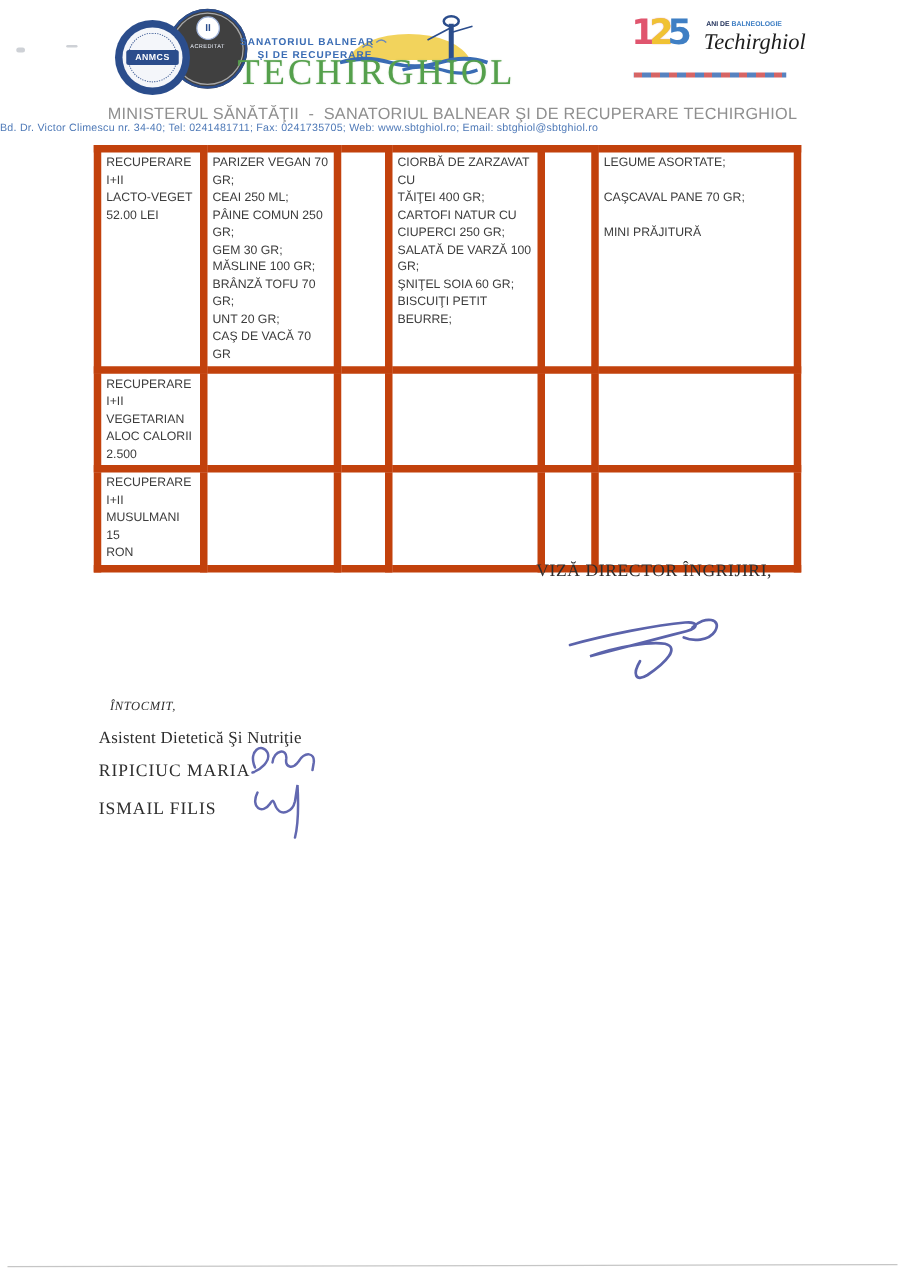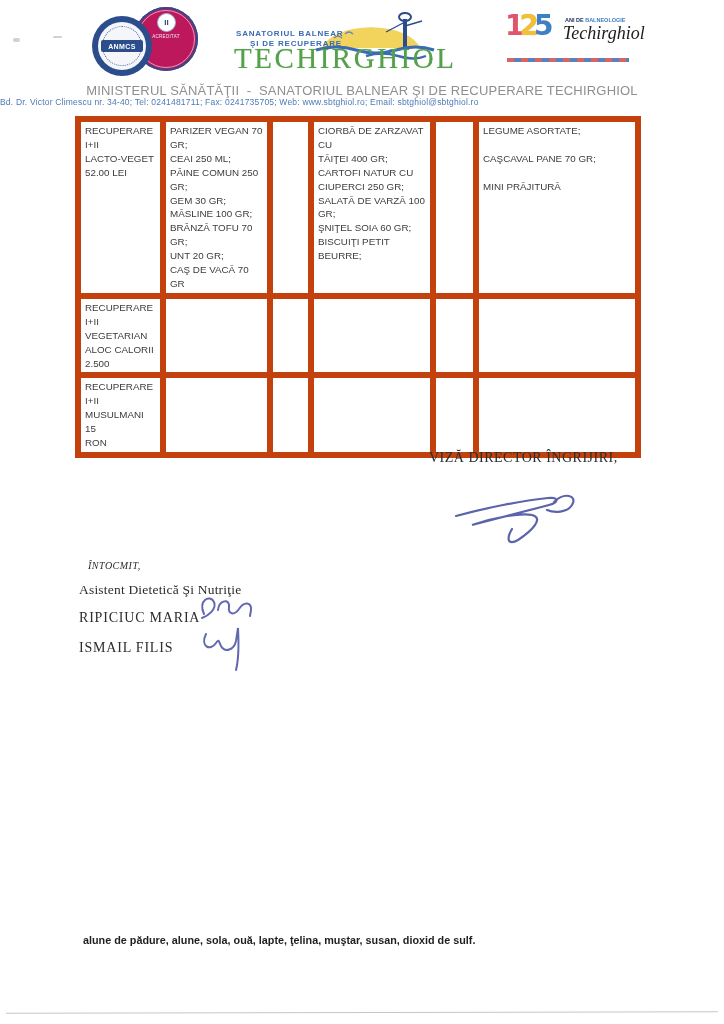--- a/index.html
+++ b/index.html
@@ -12,39 +12,39 @@
   
   .speck { position:absolute; background:#b9bec4; border-radius:2px; opacity:.7; }
   .speck.s1 { left:13px; top:38px; width:7px; height:4px; }
   .speck.s2 { left:53px; top:36px; width:9px; height:2px; }
   .page-edge-line { position:absolute; left:6px; top:1012px; width:712px; height:1px;
     background:#c6c6c6; transform:rotate(-0.12deg); }
 
   
   .logo-anmcs { position:absolute; left:92px; top:4px; width:100px; height:74px; }
   .anmcs-right { position:absolute; left:42px; top:3px; width:64px; height:64px;
-    border-radius:50%; background:#be185d; box-shadow:inset 0 0 0 2px #2b4d8c; }
+    border-radius:50%; background:#404040; box-shadow:inset 0 0 0 2px #2b4d8c; }
   .anmcs-right .inner-ring { position:absolute; left:3px; top:3px; right:3px; bottom:3px;
     border-radius:50%; border:1px solid rgba(255,255,255,.55); }
   .anmcs-badge { position:absolute; left:23px; top:6px; width:17px; height:17px; border-radius:50%;
     background:#fff; border:1px solid #9fb2d8; color:#2b4d8c; font-size:8px; font-weight:bold;
     display:flex; align-items:center; justify-content:center; }
   .anmcs-accredit { position:absolute; left:0; top:27px; width:64px; text-align:center;
     color:#e8edf7; font-size:4.5px; letter-spacing:.3px; }
   .anmcs-left { position:absolute; left:0; top:12px; width:60px; height:60px; border-radius:50%;
     background:#2b4d8c; }
   .anmcs-left .white { position:absolute; left:6px; top:6px; right:6px; bottom:6px;
     border-radius:50%; background:#f4f6fa; }
   .anmcs-left .dotring { position:absolute; left:10px; top:10px; right:10px; bottom:10px;
     border-radius:50%; border:1px dotted #2b4d8c; opacity:.8; }
   .anmcs-banner { position:absolute; left:9px; top:24px; width:42px; height:12px;
     background:#2b4d8c; border-radius:2px; color:#fff; font-size:7px; font-weight:bold;
     display:flex; align-items:center; justify-content:center; letter-spacing:.4px; }
 
-  .logo-sanat { position:absolute; left:190px; top:8px; width:210px; height:72px;margin-left:44px; }
+  .logo-sanat { position:absolute; left:190px; top:8px; width:210px; height:72px; }
   .sanat-art { position:absolute; left:74px; top:0; width:132px; height:54px; }
   .san-line1 { position:absolute; left:2px; top:21px; font-size:8px; font-weight:bold;
     color:#3a6cb4; letter-spacing:.8px; white-space:nowrap; }
   .san-line2 { position:absolute; left:16px; top:31px; font-size:8px; font-weight:bold;
     color:#3a6cb4; letter-spacing:.8px; white-space:nowrap; }
   .san-title { position:absolute; left:0; top:34px; font-family:"Liberation Serif",serif;
     font-size:29px; color:#55a04c; letter-spacing:2.5px; white-space:nowrap;
     text-shadow:0 0 1px rgba(85,160,76,.5); }
 
   .logo-125 { position:absolute; left:505px; top:14px; width:132px; height:52px; }
@@ -217,18 +217,17 @@
   <div class="intocmit serif">ÎNTOCMIT,</div>
   <div class="role-line serif">Asistent Dietetică Şi Nutriţie</div>
   <div class="name1 serif">RIPICIUC MARIA</div>
   <div class="name2 serif">ISMAIL FILIS</div>
   <svg class="sig-left" viewBox="0 0 80 82">
     <path d="M 14 24 C 8 10 20 4 24 12 C 27 19 18 26 12 28 M 28 20 C 29 10 40 8 39 17 C 38 24 44 26 49 19 C 54 11 62 12 61 20 L 60 26" fill="none" stroke="#6268b0" stroke-width="2" stroke-linecap="round"></path>
     <path d="M 16 44 C 10 56 20 62 26 53 C 29 48 29 52 31 56 C 35 63 44 60 46 51 L 48 38 C 49 56 48 72 46 80" fill="none" stroke="#6268b0" stroke-width="2" stroke-linecap="round"></path>
   </svg>
 
   <div class="allergens">
-    <div class="l2">alune de pădure, alune, sola, ouă, lapte, ţelina, muştar, susan, dioxid de sulf.</div>
   </div>
 
   <div class="page-edge-line"></div>
 
 </div>
 
 </body></html>

